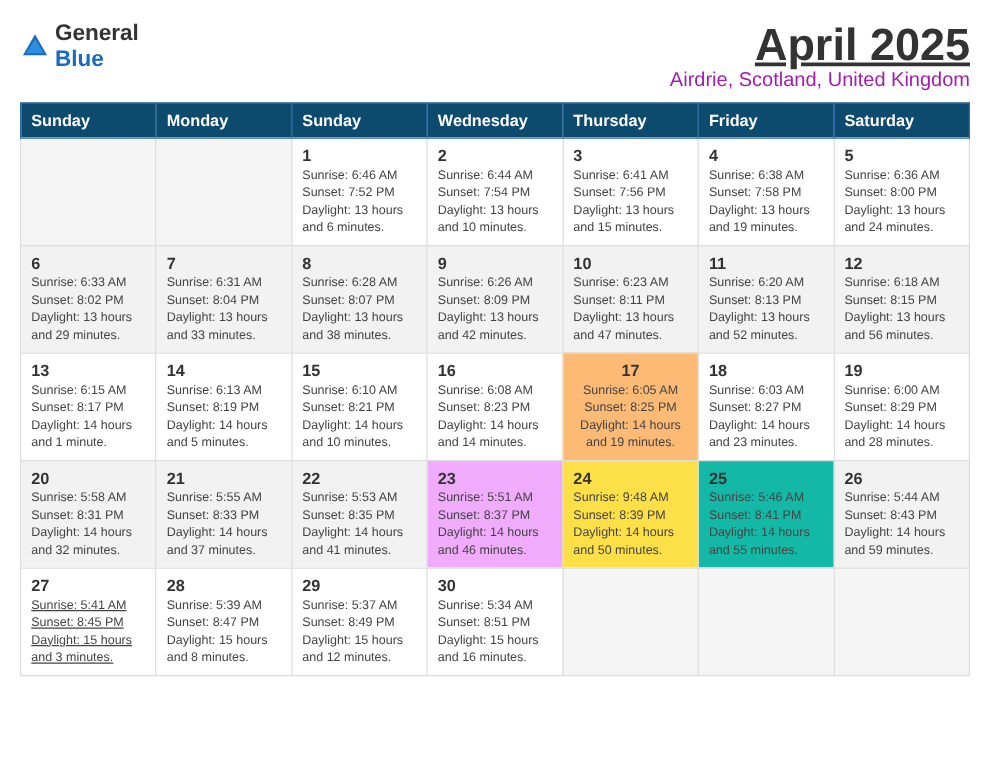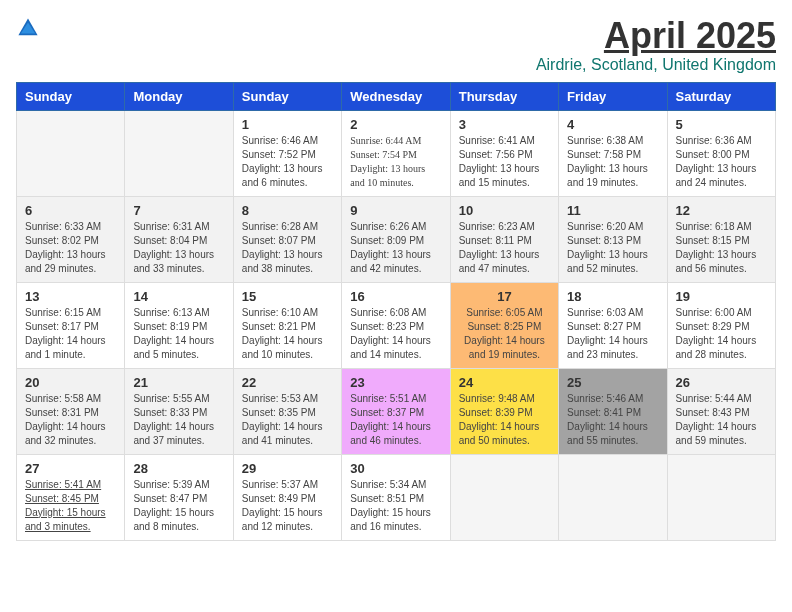--- a/index.html
+++ b/index.html
@@ -40,29 +40,29 @@
     }
     .month-title {
       font-size: 36px;
       font-weight: bold;
       color: #333;
       line-height: 1.1;
       text-decoration: underline;
     }
     .location-title {
       font-size: 16px;
-      color: #0f766e;
+      color: #a21caf;
     }
     .calendar-table {
       width: 100%;
       border-collapse: collapse;
       border: 1px solid #ccc;
     }
     .calendar-table th {
-      background-color: #1d4ed8;
+      background-color: #0c4a6e;
       color: #fff;
       text-align: left;
       padding: 6px 8px;
       font-size: 13px;
       font-weight: bold;
       border: 1px solid #2e6aa8;
     }
     .calendar-table td {
       vertical-align: top;
       padding: 6px 8px;
@@ -90,20 +90,24 @@
   </style>
 </head>
 <body>
 
 <div class="header-section">
   <div class="logo">
     <svg class="logo-icon" viewBox="0 0 30 30" xmlns="http://www.w3.org/2000/svg">
       <polygon points="15,3 27,24 3,24" fill="#1a6bbf"></polygon>
       <polygon points="15,8 24,22 6,22" fill="#2d8ee0"></polygon>
     </svg>
+    <div>
+      <span class="logo-text-general">General</span><br>
+      <span class="logo-text-blue">Blue</span>
+    </div>
   </div>
   <div class="title-section">
     <div class="month-title">April 2025</div>
     <div class="location-title">Airdrie, Scotland, United Kingdom</div>
   </div>
 </div>
 
 <table class="calendar-table">
   <thead>
     <tr>
@@ -121,21 +125,21 @@
         <td style="background-color: rgb(245, 245, 245);"></td>
         <td style="background-color: rgb(245, 245, 245);"></td>
         <td style="background-color: rgb(255, 255, 255);">
           <span class="day-number">1</span>
           <div class="day-info" style="white-space: pre-line;">Sunrise: 6:46 AM
 Sunset: 7:52 PM
 Daylight: 13 hours and 6 minutes.</div>
         </td>
         <td style="background-color: rgb(255, 255, 255);">
           <span class="day-number">2</span>
-          <div class="day-info" style="white-space: pre-line; font-family: Liberation Serif, serif;">Sunrise: 6:44 AM
+          <div class="day-info" style="white-space: pre-line;">Sunrise: 6:44 AM
 Sunset: 7:54 PM
 Daylight: 13 hours and 10 minutes.</div>
         </td>
         <td style="background-color: rgb(255, 255, 255);">
           <span class="day-number">3</span>
           <div class="day-info" style="white-space: pre-line;">Sunrise: 6:41 AM
 Sunset: 7:56 PM
 Daylight: 13 hours and 15 minutes.</div>
         </td>
         <td style="background-color: rgb(255, 255, 255);">
@@ -263,21 +267,21 @@
           <div class="day-info" style="white-space: pre-line;">Sunrise: 5:51 AM
 Sunset: 8:37 PM
 Daylight: 14 hours and 46 minutes.</div>
         </td>
         <td style="background-color: #fde047;">
           <span class="day-number">24</span>
           <div class="day-info" style="white-space: pre-line;">Sunrise: 9:48 AM
 Sunset: 8:39 PM
 Daylight: 14 hours and 50 minutes.</div>
         </td>
-        <td style="background-color: #a3a3a3;">
+        <td style="background-color: #14b8a6;">
           <span class="day-number">25</span>
           <div class="day-info" style="white-space: pre-line;">Sunrise: 5:46 AM
 Sunset: 8:41 PM
 Daylight: 14 hours and 55 minutes.</div>
         </td>
         <td style="background-color: rgb(242, 242, 242);">
           <span class="day-number">26</span>
           <div class="day-info" style="white-space: pre-line;">Sunrise: 5:44 AM
 Sunset: 8:43 PM
 Daylight: 14 hours and 59 minutes.</div>

